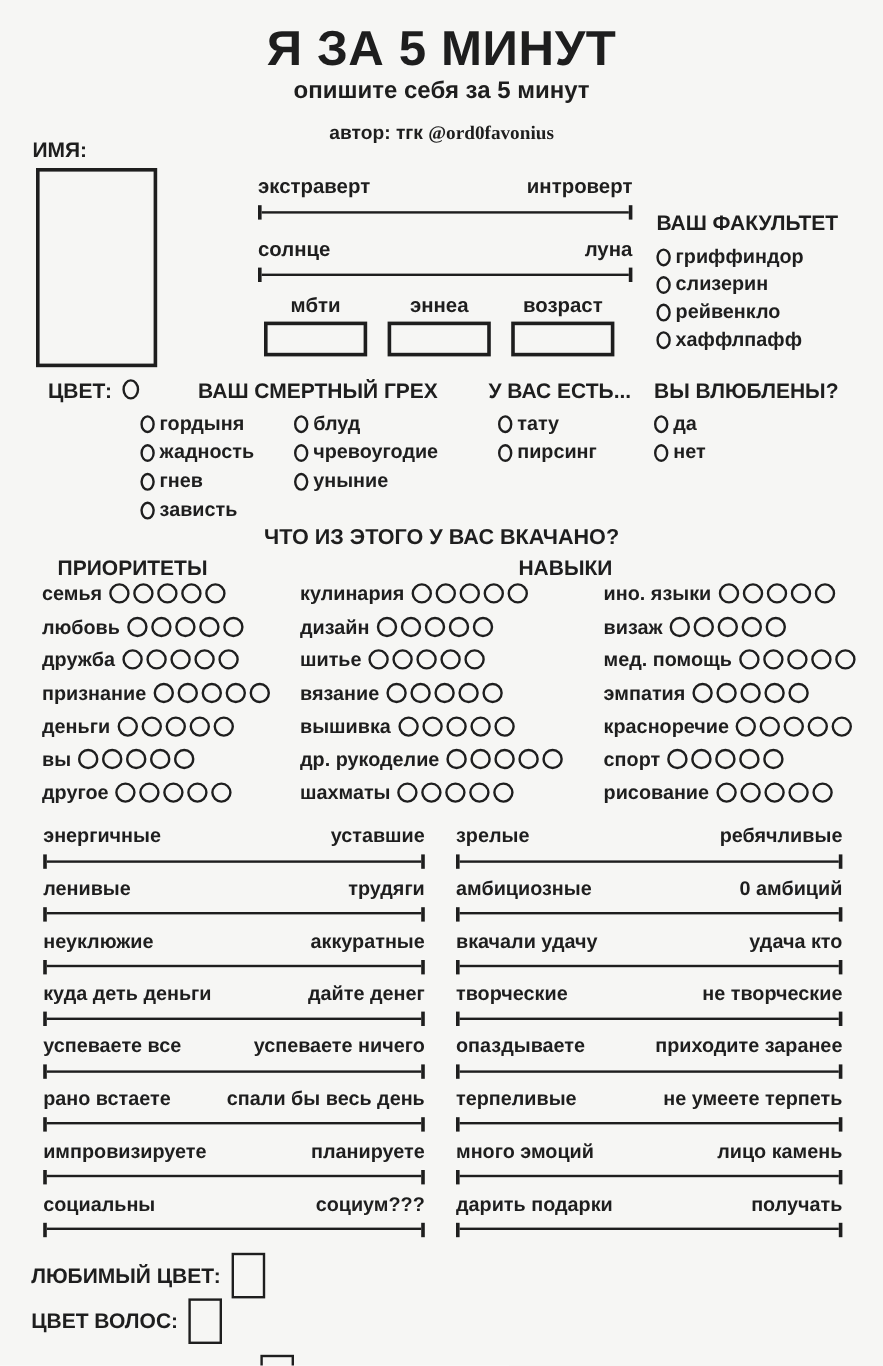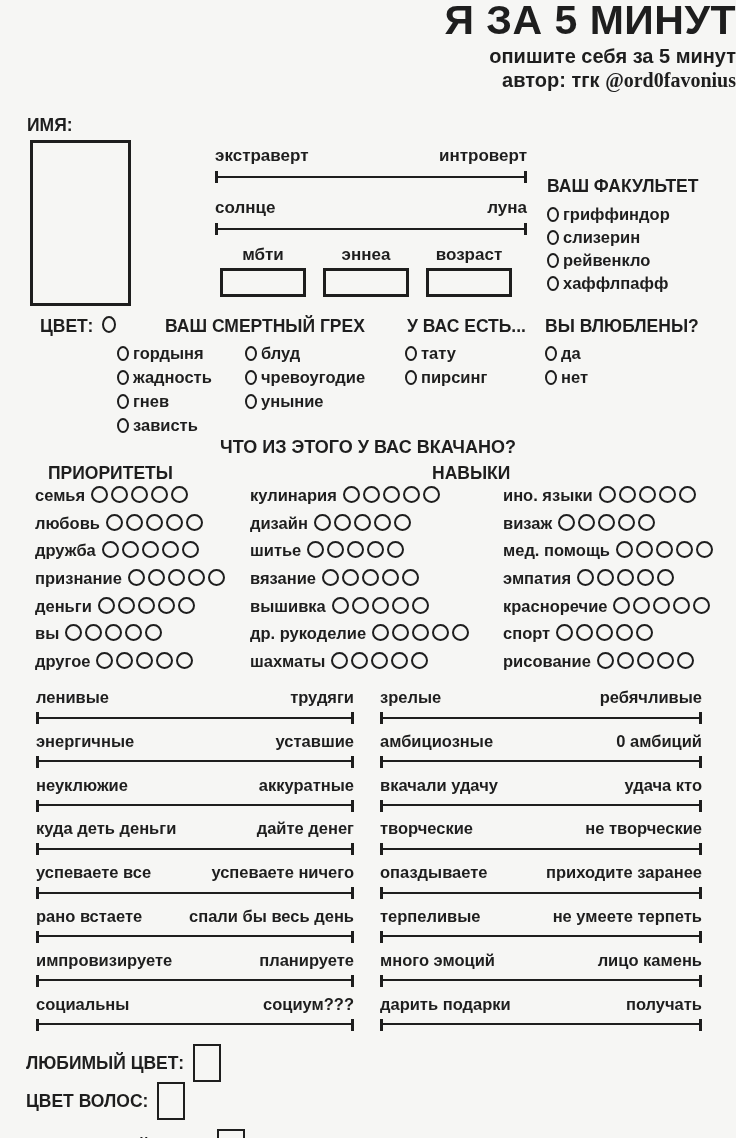--- a/index.html
+++ b/index.html
@@ -4,24 +4,24 @@
 <style>
   html,body { margin:0; padding:0; }
   .page {
     position:relative; width:736px; height:1138px; overflow:hidden;
     background:#f6f6f4;
     color:#1e1e1e;
     font-family:"Liberation Sans", sans-serif;
     font-weight:700;
   }
   
-  .header { padding-top:0; text-align:right; }
+  .header { padding-top:20px; text-align:center; }
   .title { font-size:41px; line-height:1; letter-spacing:.5px; }
   .subtitle { font-size:20px; margin-top:4px; }
-  .author { font-size:20px; margin-top:1px; }
+  .author { font-size:16px; margin-top:15px; }
   .author .handle { font-family:"Liberation Serif", serif; font-weight:700; }
 
   
   .wbox { border:3px solid #1e1e1e; background:transparent; box-sizing:border-box; }
   .scale-line { position:relative; height:12px; border-left:3px solid #1e1e1e; border-right:3px solid #1e1e1e; }
   .scale-line::before { content:""; position:absolute; left:0; right:0; top:4.5px; border-top:2.5px solid #1e1e1e; }
   .dots { display:inline-flex; gap:3px; align-items:center; }
   .dot { display:inline-block; width:17px; height:17px; border:2.2px solid #1e1e1e; border-radius:50%; box-sizing:border-box; background:transparent; }
   .radio { display:inline-block; width:12px; height:15px; border:2.2px solid #1e1e1e; border-radius:50%; box-sizing:border-box; flex:none; }
   .optcol { display:flex; flex-direction:column; gap:5px; font-size:16.5px; }
@@ -46,21 +46,21 @@
   
   .sec2 { position:absolute; top:313px; left:0; width:736px; height:125px; }
   .sec2 > * { position:absolute; }
   .color-lbl { left:40px; top:3px; display:flex; align-items:flex-start; gap:9px; font-size:17.5px; }
   .color-circle { width:14px; height:17px; border:2.2px solid #1e1e1e; border-radius:50%; display:inline-block; box-sizing:border-box; }
   .sin-title { left:140px; top:3px; width:250px; text-align:center; }
   .have-title { left:407px; top:3px; }
   .love-title { left:545px; top:3px; }
   .sin-c1 { left:117px; top:31px; }
   .sin-c2 { left:245px; top:31px; }
-  .have-c { left:405px; top:31px; }
+  .have-c { left:415px; top:31px; }
   .love-c { left:545px; top:31px; }
 
   .vkq { position:absolute; top:437px; left:0; width:736px; text-align:center; font-size:18px; }
 
   
   .ratings { position:absolute; top:463px; left:0; width:736px; height:215px; }
   .ratings > * { position:absolute; }
   .pr-title { left:48px; top:0; }
   .sk-title { left:432px; top:0; }
   .rcol { top:23px; display:flex; flex-direction:column; }
@@ -441,29 +441,29 @@
             <i class="dot"></i>
           </span>
         </div>
     </div>
   </div>
 
   <div class="spectrums">
     <div class="scol scol-l">
       <div class="spec">
           <div class="spec-labels">
+            <span>энергичные</span>
+            <span>уставшие</span>
+          </div>
+          <div class="scale-line"></div>
+        </div>
+      <div class="spec">
+          <div class="spec-labels">
             <span>ленивые</span>
             <span>трудяги</span>
-          </div>
-          <div class="scale-line"></div>
-        </div>
-      <div class="spec">
-          <div class="spec-labels">
-            <span>энергичные</span>
-            <span>уставшие</span>
           </div>
           <div class="scale-line"></div>
         </div>
       <div class="spec">
           <div class="spec-labels">
             <span>неуклюжие</span>
             <span>аккуратные</span>
           </div>
           <div class="scale-line"></div>
         </div>

